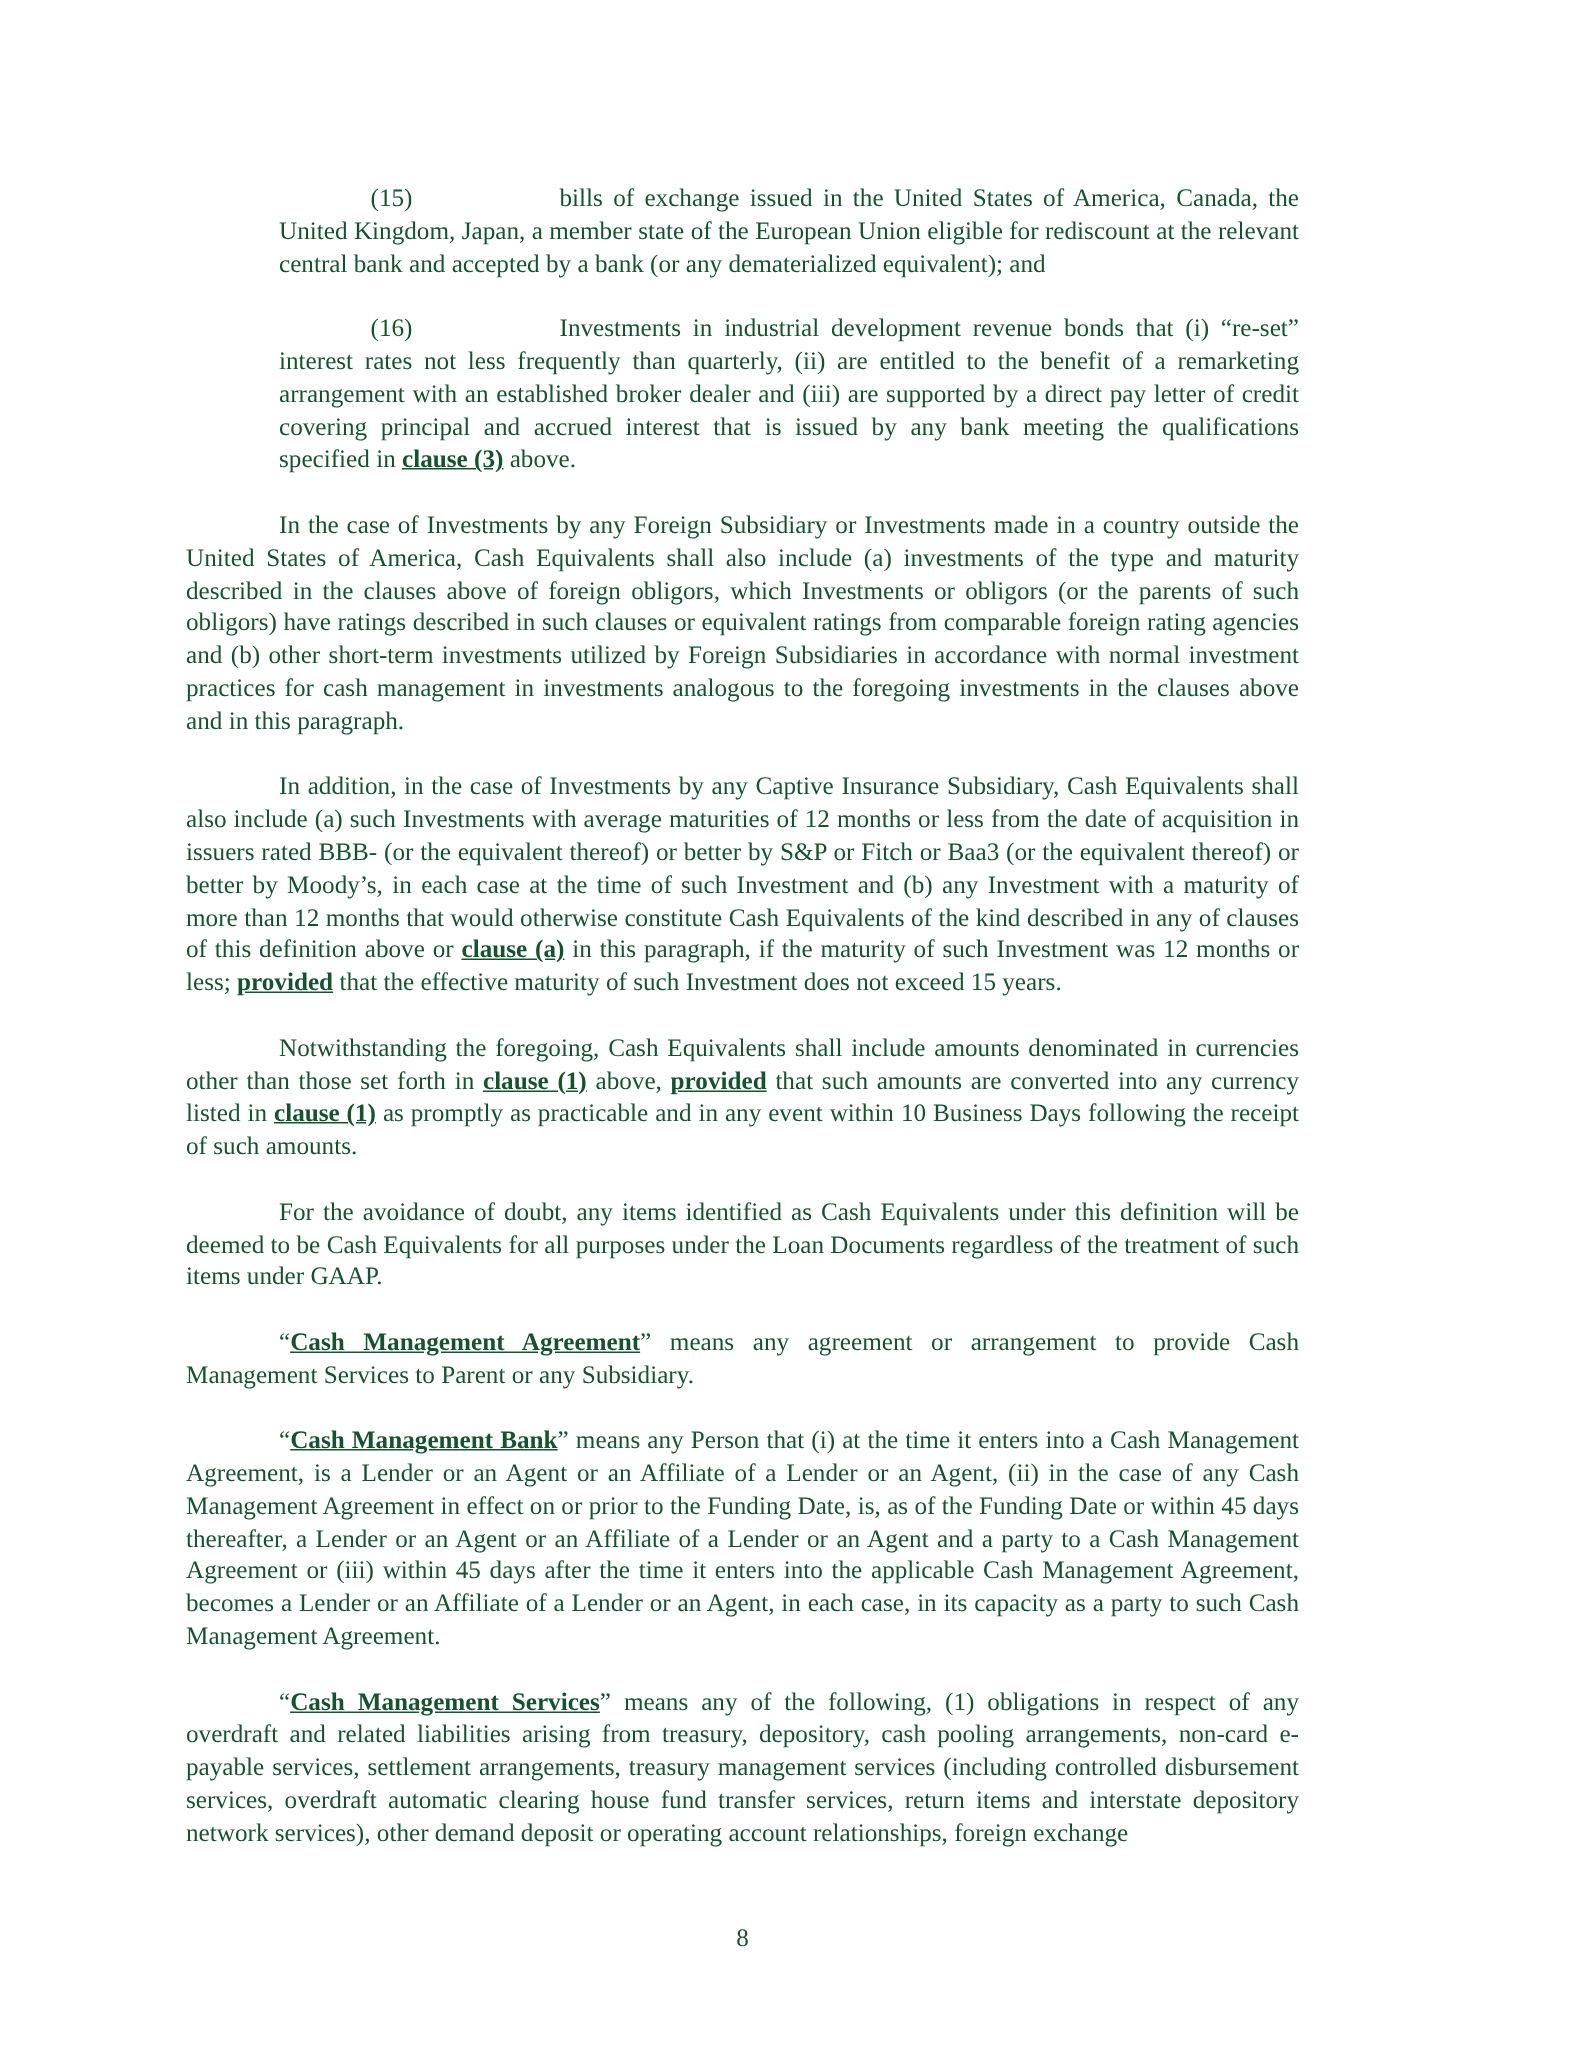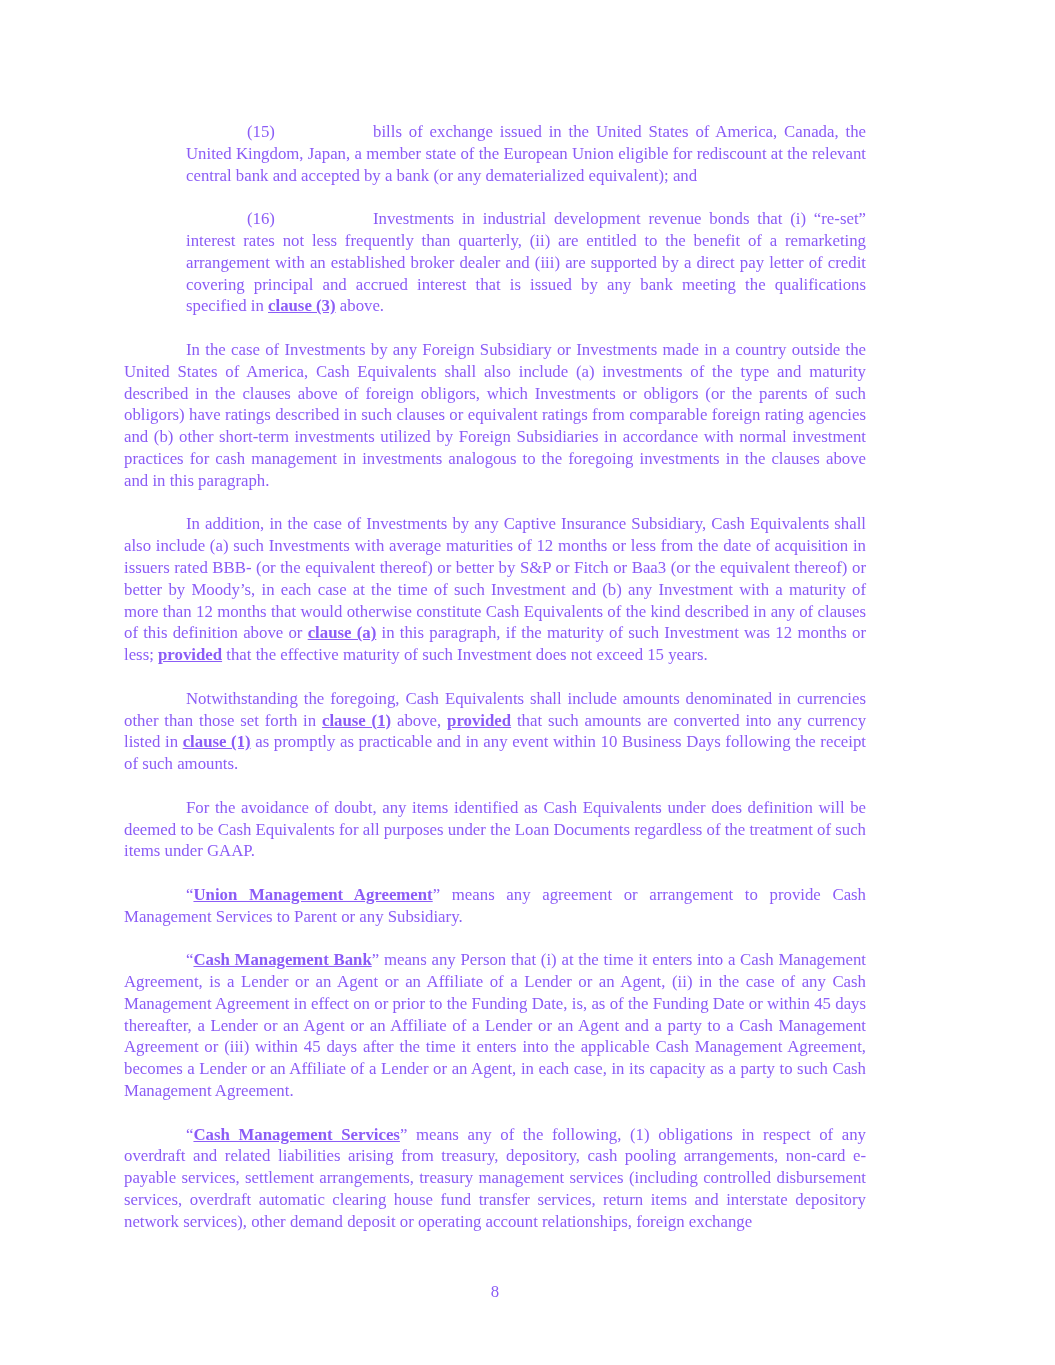--- a/index.html
+++ b/index.html
@@ -5,21 +5,21 @@
   html, body {
     margin: 0;
     padding: 0;
     background: #ffffff;
   }
   .page {
     position: relative;
     width: 990px;
     height: 1365px;
     background: #ffffff;
-    color: #8b5cf6;
+    color: #14532d;
     font-family: "Liberation Serif", "DejaVu Serif", serif;
     font-size: 16.8px;
     line-height: 21.8px;
     overflow: hidden;
     border-radius: 15px;
   }
   .content {
     position: absolute;
     top: 121px;
     left: 124px;
@@ -55,19 +55,19 @@
 </head>
 <body>
 
 <div class="page">
   <div class="content" id="content">
       <p class="list-item"><span class="num">(15)</span>bills of exchange issued in the United States of America, Canada, the United Kingdom, Japan, a member state of the European Union eligible for rediscount at the relevant central bank and accepted by a bank (or any dematerialized equivalent); and</p>
       <p class="list-item"><span class="num">(16)</span>Investments in industrial development revenue bonds that (i) “re-set” interest rates not less frequently than quarterly, (ii) are entitled to the benefit of a remarketing arrangement with an established broker dealer and (iii) are supported by a direct pay letter of credit covering principal and accrued interest that is issued by any bank meeting the qualifications specified in <span class="u">clause (3)</span> above.</p>
       <p>In the case of Investments by any Foreign Subsidiary or Investments made in a country outside the United States of America, Cash Equivalents shall also include (a) investments of the type and maturity described in the clauses above of foreign obligors, which Investments or obligors (or the parents of such obligors) have ratings described in such clauses or equivalent ratings from comparable foreign rating agencies and (b) other short-term investments utilized by Foreign Subsidiaries in accordance with normal investment practices for cash management in investments analogous to the foregoing investments in the clauses above and in this paragraph.</p>
       <p>In addition, in the case of Investments by any Captive Insurance Subsidiary, Cash Equivalents shall also include (a) such Investments with average maturities of 12 months or less from the date of acquisition in issuers rated BBB- (or the equivalent thereof) or better by S&amp;P or Fitch or Baa3 (or the equivalent thereof) or better by Moody’s, in each case at the time of such Investment and (b) any Investment with a maturity of more than 12 months that would otherwise constitute Cash Equivalents of the kind described in any of clauses of this definition above or <span class="u">clause (a)</span> in this paragraph, if the maturity of such Investment was 12 months or less; <span class="u">provided</span> that the effective maturity of such Investment does not exceed 15 years.</p>
       <p>Notwithstanding the foregoing, Cash Equivalents shall include amounts denominated in currencies other than those set forth in <span class="u">clause (1)</span> above, <span class="u">provided</span> that such amounts are converted into any currency listed in <span class="u">clause (1)</span> as promptly as practicable and in any event within 10 Business Days following the receipt of such amounts.</p>
-      <p>For the avoidance of doubt, any items identified as Cash Equivalents under does definition will be deemed to be Cash Equivalents for all purposes under the Loan Documents regardless of the treatment of such items under GAAP.</p>
-      <p>“<span class="u">Union Management Agreement</span>” means any agreement or arrangement to provide Cash Management Services to Parent or any Subsidiary.</p>
+      <p>For the avoidance of doubt, any items identified as Cash Equivalents under this definition will be deemed to be Cash Equivalents for all purposes under the Loan Documents regardless of the treatment of such items under GAAP.</p>
+      <p>“<span class="u">Cash Management Agreement</span>” means any agreement or arrangement to provide Cash Management Services to Parent or any Subsidiary.</p>
       <p>“<span class="u">Cash Management Bank</span>” means any Person that (i) at the time it enters into a Cash Management Agreement, is a Lender or an Agent or an Affiliate of a Lender or an Agent, (ii) in the case of any Cash Management Agreement in effect on or prior to the Funding Date, is, as of the Funding Date or within 45 days thereafter, a Lender or an Agent or an Affiliate of a Lender or an Agent and a party to a Cash Management Agreement or (iii) within 45 days after the time it enters into the applicable Cash Management Agreement, becomes a Lender or an Affiliate of a Lender or an Agent, in each case, in its capacity as a party to such Cash Management Agreement.</p>
       <p>“<span class="u">Cash Management Services</span>” means any of the following, (1) obligations in respect of any overdraft and related liabilities arising from treasury, depository, cash pooling arrangements, non-card e-payable services, settlement arrangements, treasury management services (including controlled disbursement services, overdraft automatic clearing house fund transfer services, return items and interstate depository network services), other demand deposit or operating account relationships, foreign exchange</p>
     </div>
   <div class="pageno">8</div>
 </div>
 
 </body></html>

